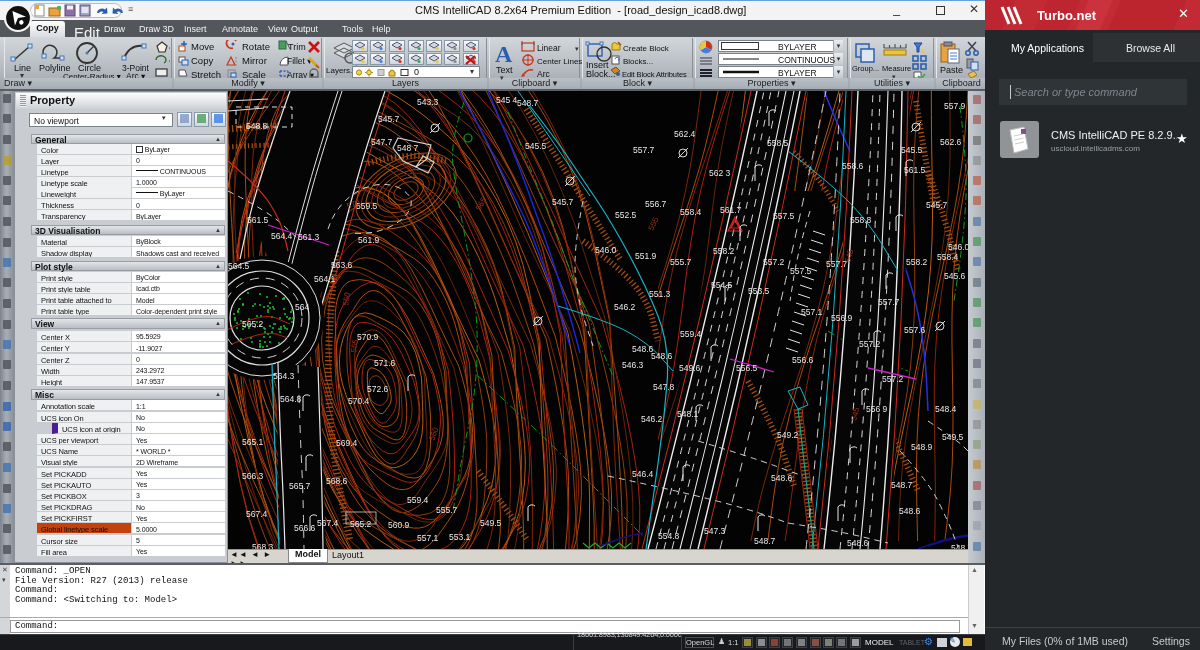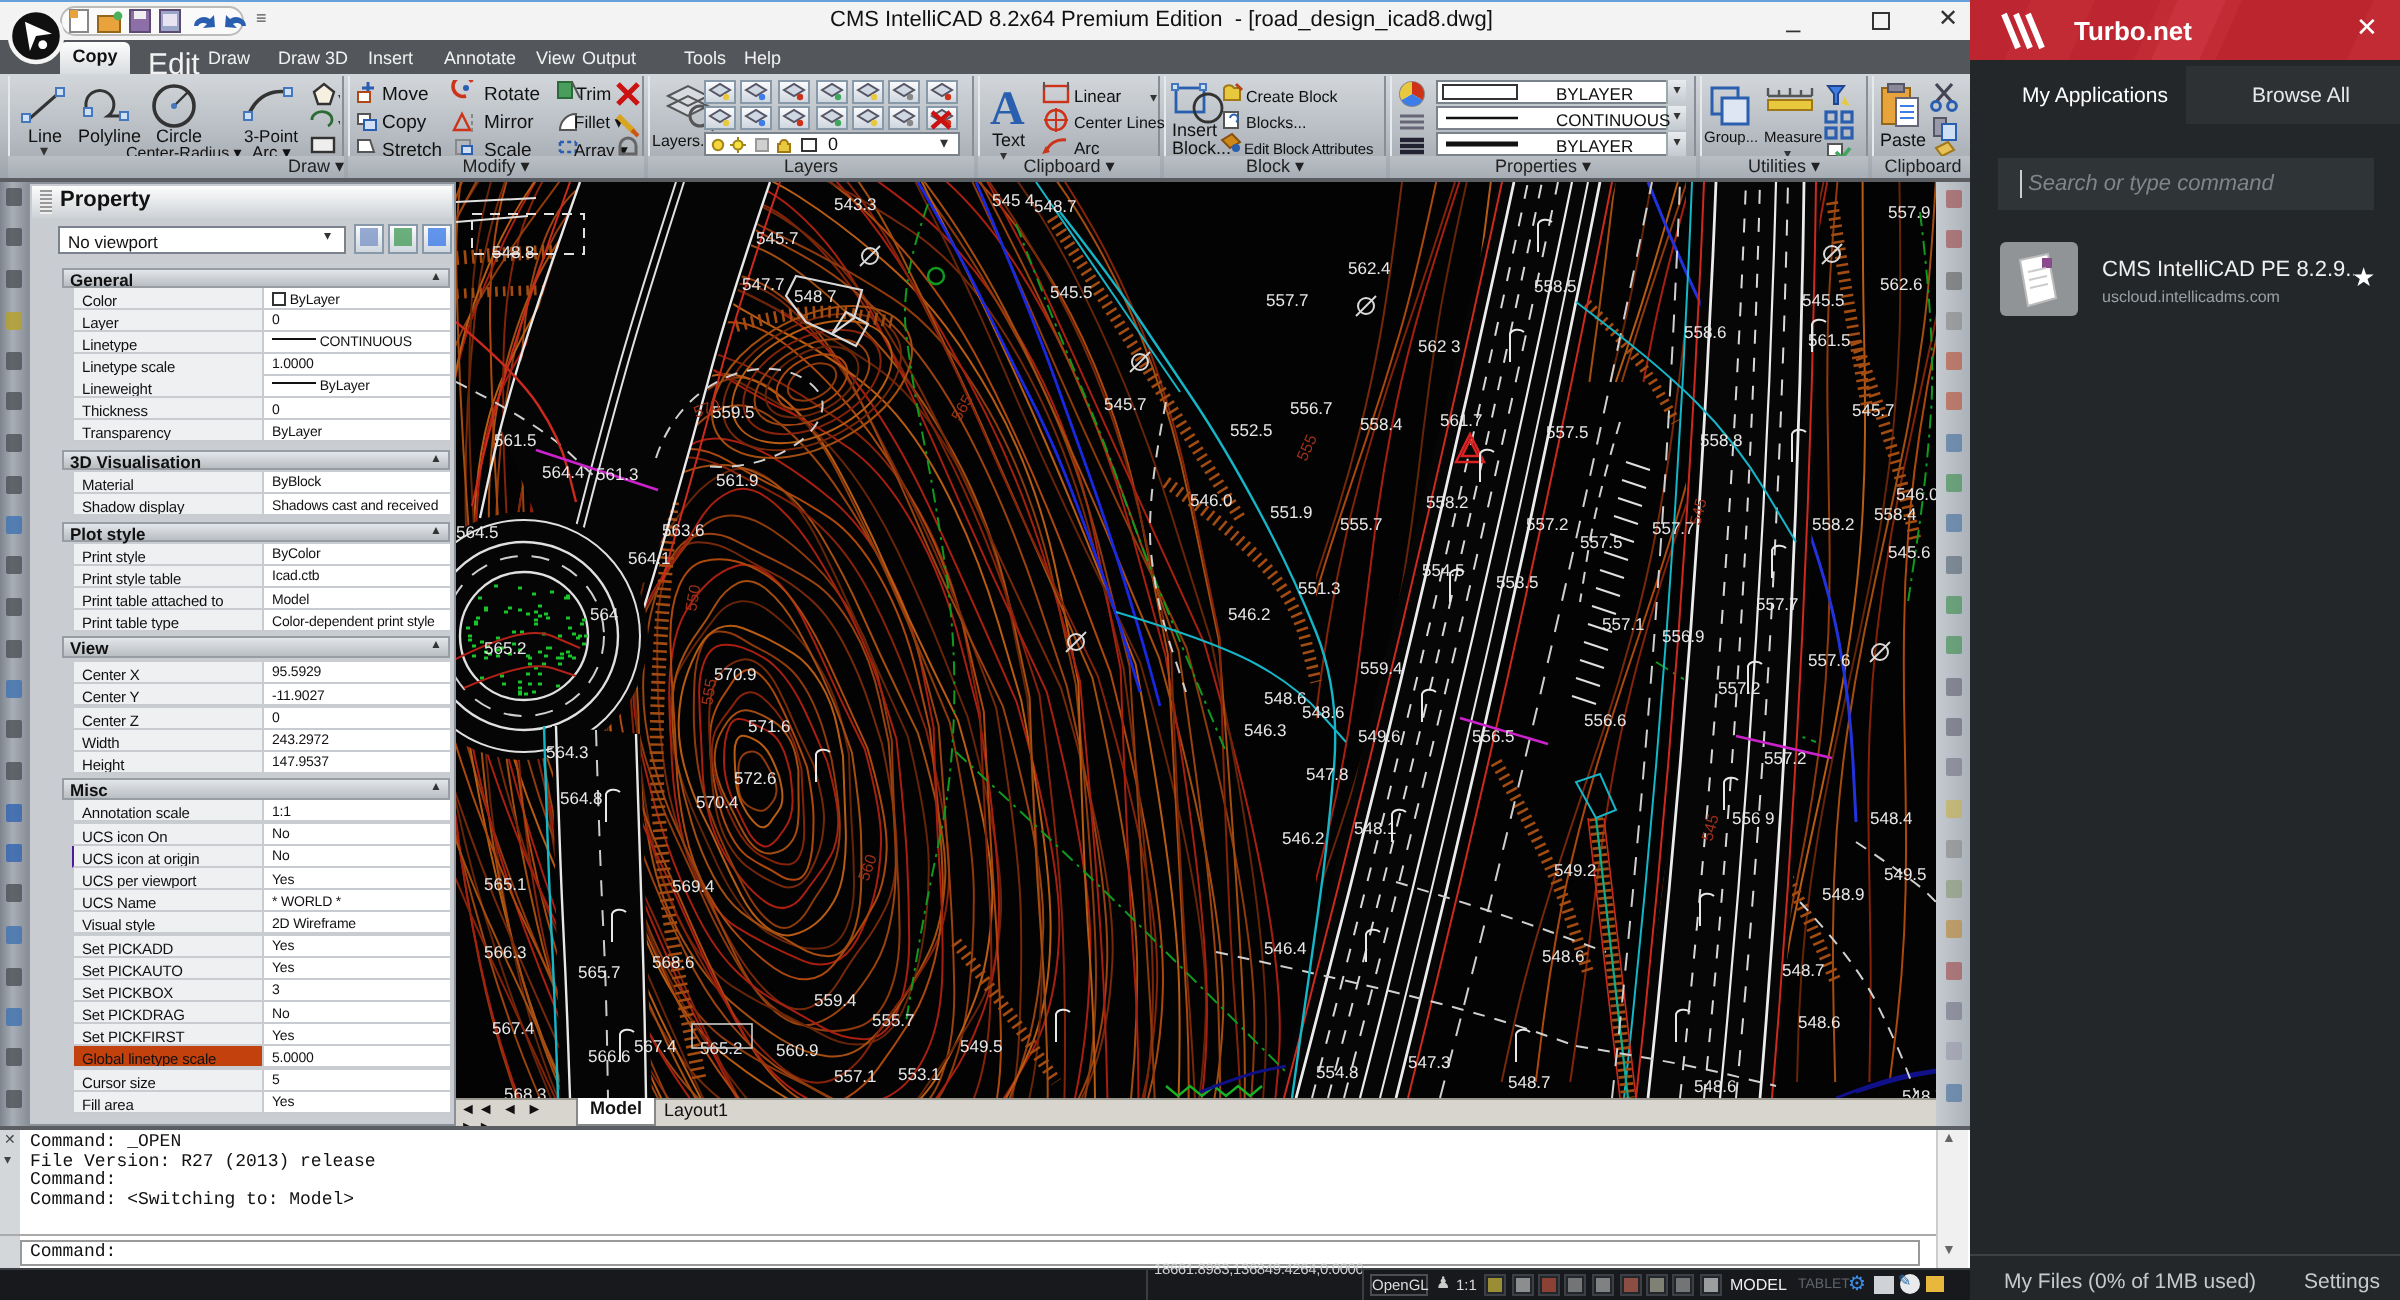--- a/index.html
+++ b/index.html
@@ -40,21 +40,21 @@
 <svg class="abs" style="left:3px;top:3px" width="32" height="32">
 <circle cx="15" cy="15" r="13" fill="#101010" stroke="#f4f4f4" stroke-width="2.2"></circle>
 <g transform="rotate(-38 15 15)">
       <path d="M8 19 L15 6 L22 19 L15 15 Z" fill="#fff"></path>
       <circle cx="15" cy="20.5" r="2.2" fill="#fff"></circle>
     </g>
 </svg>
 <div class="abs" style="left:0;top:37px;width:985px;height:54px;background:linear-gradient(#d3d7db,#b4bac0 60%,#9ba2a9)"></div>
 <div class="abs" style="left:0;top:89px;width:985px;height:2px;background:#5a5e62"></div>
 <div class="abs" style="left:4px;top:38px;width:168px;height:51px;border-right:1px solid #878e95;border-left:1px solid #e6e9ec"></div>
-<div class="abs" style="left:4px;top:78px;width:168px;height:11px;background:linear-gradient(#b9bfc5,#a6adb4);font-size:9px;color:#222;text-align:right;line-height:11px">Draw ▾</div>
+<div class="abs" style="left:4px;top:78px;width:168px;height:11px;background:linear-gradient(#b9bfc5,#a6adb4);font-size:9px;color:#222;text-align:left;line-height:11px">Draw ▾</div>
 <div class="abs" style="left:174px;top:38px;width:148px;height:51px;border-right:1px solid #878e95;border-left:1px solid #e6e9ec"></div>
 <div class="abs" style="left:174px;top:78px;width:148px;height:11px;background:linear-gradient(#b9bfc5,#a6adb4);font-size:9px;color:#222;text-align:center;line-height:11px">Modify ▾</div>
 <div class="abs" style="left:324px;top:38px;width:163px;height:51px;border-right:1px solid #878e95;border-left:1px solid #e6e9ec"></div>
 <div class="abs" style="left:324px;top:78px;width:163px;height:11px;background:linear-gradient(#b9bfc5,#a6adb4);font-size:9px;color:#222;text-align:center;line-height:11px">Layers</div>
 <div class="abs" style="left:489px;top:38px;width:91px;height:51px;border-right:1px solid #878e95;border-left:1px solid #e6e9ec"></div>
 <div class="abs" style="left:489px;top:78px;width:91px;height:11px;background:linear-gradient(#b9bfc5,#a6adb4);font-size:9px;color:#222;text-align:center;line-height:11px">Clipboard ▾</div>
 <div class="abs" style="left:582px;top:38px;width:111px;height:51px;border-right:1px solid #878e95;border-left:1px solid #e6e9ec"></div>
 <div class="abs" style="left:582px;top:78px;width:111px;height:11px;background:linear-gradient(#b9bfc5,#a6adb4);font-size:9px;color:#222;text-align:center;line-height:11px">Block ▾</div>
 <div class="abs" style="left:695px;top:38px;width:153px;height:51px;border-right:1px solid #878e95;border-left:1px solid #e6e9ec"></div>
 <div class="abs" style="left:695px;top:78px;width:153px;height:11px;background:linear-gradient(#b9bfc5,#a6adb4);font-size:9px;color:#222;text-align:center;line-height:11px">Properties ▾</div>
@@ -374,21 +374,21 @@
 <div class="abs" style="left:36px;top:364.5px;width:95px;height:11px;background:#eef0f2;border-bottom:1px solid #c8ccd0;border-left:1px solid #c8ccd0;font-size:7.5px;color:#111;padding:2px 0 0 4px;white-space:nowrap;overflow:hidden;letter-spacing:-0.1px">Width</div>
 <div class="abs" style="left:131px;top:364.5px;width:94px;height:11px;background:#fff;border-bottom:1px solid #c8ccd0;border-left:1px solid #c8ccd0;font-size:7px;color:#111;padding:2.5px 0 0 4px;white-space:nowrap;overflow:hidden;letter-spacing:-0.1px">243.2972</div>
 <div class="abs" style="left:36px;top:375.5px;width:95px;height:11px;background:#eef0f2;border-bottom:1px solid #c8ccd0;border-left:1px solid #c8ccd0;font-size:7.5px;color:#111;padding:2px 0 0 4px;white-space:nowrap;overflow:hidden;letter-spacing:-0.1px">Height</div>
 <div class="abs" style="left:131px;top:375.5px;width:94px;height:11px;background:#fff;border-bottom:1px solid #c8ccd0;border-left:1px solid #c8ccd0;font-size:7px;color:#111;padding:2.5px 0 0 4px;white-space:nowrap;overflow:hidden;letter-spacing:-0.1px">147.9537</div>
 <div class="abs" style="left:31px;top:389px;width:194px;height:10.5px;background:linear-gradient(#e3e6e9,#b9bec3);border:1px solid #979da3;font-size:8.5px;font-weight:bold;color:#111;padding-left:3px;line-height:10px">Misc</div>
 <div class="abs" style="left:215px;top:391px;font-size:6px;color:#333">▲</div>
 <div class="abs" style="left:36px;top:400px;width:95px;height:11px;background:#eef0f2;border-bottom:1px solid #c8ccd0;border-left:1px solid #c8ccd0;font-size:7.5px;color:#111;padding:2px 0 0 4px;white-space:nowrap;overflow:hidden;letter-spacing:-0.1px">Annotation scale</div>
 <div class="abs" style="left:131px;top:400px;width:94px;height:11px;background:#fff;border-bottom:1px solid #c8ccd0;border-left:1px solid #c8ccd0;font-size:7px;color:#111;padding:2.5px 0 0 4px;white-space:nowrap;overflow:hidden;letter-spacing:-0.1px">1:1</div>
 <div class="abs" style="left:36px;top:411.5px;width:95px;height:11px;background:#eef0f2;border-bottom:1px solid #c8ccd0;border-left:1px solid #c8ccd0;font-size:7.5px;color:#111;padding:2px 0 0 4px;white-space:nowrap;overflow:hidden;letter-spacing:-0.1px">UCS icon On</div>
 <div class="abs" style="left:131px;top:411.5px;width:94px;height:11px;background:#fff;border-bottom:1px solid #c8ccd0;border-left:1px solid #c8ccd0;font-size:7px;color:#111;padding:2.5px 0 0 4px;white-space:nowrap;overflow:hidden;letter-spacing:-0.1px">No</div>
-<div class="abs" style="left:36px;top:422.5px;width:95px;height:11px;background:#eef0f2;border-bottom:1px solid #c8ccd0;border-left:1px solid #4c1d95;font-size:7.5px;color:#111;padding:2px 0 0 4px;white-space:nowrap;overflow:hidden;letter-spacing:-0.1px">UCS icon at origin</div>
+<div class="abs" style="left:52px;top:422.5px;width:95px;height:11px;background:#eef0f2;border-bottom:1px solid #c8ccd0;border-left:6px solid #4c1d95;font-size:7.5px;color:#111;padding:2px 0 0 4px;white-space:nowrap;overflow:hidden;letter-spacing:-0.1px">UCS icon at origin</div>
 <div class="abs" style="left:131px;top:422.5px;width:94px;height:11px;background:#fff;border-bottom:1px solid #c8ccd0;border-left:1px solid #c8ccd0;font-size:7px;color:#111;padding:2.5px 0 0 4px;white-space:nowrap;overflow:hidden;letter-spacing:-0.1px">No</div>
 <div class="abs" style="left:36px;top:434px;width:95px;height:11px;background:#eef0f2;border-bottom:1px solid #c8ccd0;border-left:1px solid #c8ccd0;font-size:7.5px;color:#111;padding:2px 0 0 4px;white-space:nowrap;overflow:hidden;letter-spacing:-0.1px">UCS per viewport</div>
 <div class="abs" style="left:131px;top:434px;width:94px;height:11px;background:#fff;border-bottom:1px solid #c8ccd0;border-left:1px solid #c8ccd0;font-size:7px;color:#111;padding:2.5px 0 0 4px;white-space:nowrap;overflow:hidden;letter-spacing:-0.1px">Yes</div>
 <div class="abs" style="left:36px;top:445px;width:95px;height:11px;background:#eef0f2;border-bottom:1px solid #c8ccd0;border-left:1px solid #c8ccd0;font-size:7.5px;color:#111;padding:2px 0 0 4px;white-space:nowrap;overflow:hidden;letter-spacing:-0.1px">UCS Name</div>
 <div class="abs" style="left:131px;top:445px;width:94px;height:11px;background:#fff;border-bottom:1px solid #c8ccd0;border-left:1px solid #c8ccd0;font-size:7px;color:#111;padding:2.5px 0 0 4px;white-space:nowrap;overflow:hidden;letter-spacing:-0.1px">* WORLD *</div>
 <div class="abs" style="left:36px;top:456px;width:95px;height:11px;background:#eef0f2;border-bottom:1px solid #c8ccd0;border-left:1px solid #c8ccd0;font-size:7.5px;color:#111;padding:2px 0 0 4px;white-space:nowrap;overflow:hidden;letter-spacing:-0.1px">Visual style</div>
 <div class="abs" style="left:131px;top:456px;width:94px;height:11px;background:#fff;border-bottom:1px solid #c8ccd0;border-left:1px solid #c8ccd0;font-size:7px;color:#111;padding:2.5px 0 0 4px;white-space:nowrap;overflow:hidden;letter-spacing:-0.1px">2D Wireframe</div>
 <div class="abs" style="left:36px;top:467.5px;width:95px;height:11px;background:#eef0f2;border-bottom:1px solid #c8ccd0;border-left:1px solid #c8ccd0;font-size:7.5px;color:#111;padding:2px 0 0 4px;white-space:nowrap;overflow:hidden;letter-spacing:-0.1px">Set PICKADD</div>
 <div class="abs" style="left:131px;top:467.5px;width:94px;height:11px;background:#fff;border-bottom:1px solid #c8ccd0;border-left:1px solid #c8ccd0;font-size:7px;color:#111;padding:2.5px 0 0 4px;white-space:nowrap;overflow:hidden;letter-spacing:-0.1px">Yes</div>
 <div class="abs" style="left:36px;top:478.5px;width:95px;height:11px;background:#eef0f2;border-bottom:1px solid #c8ccd0;border-left:1px solid #c8ccd0;font-size:7.5px;color:#111;padding:2px 0 0 4px;white-space:nowrap;overflow:hidden;letter-spacing:-0.1px">Set PICKAUTO</div>

